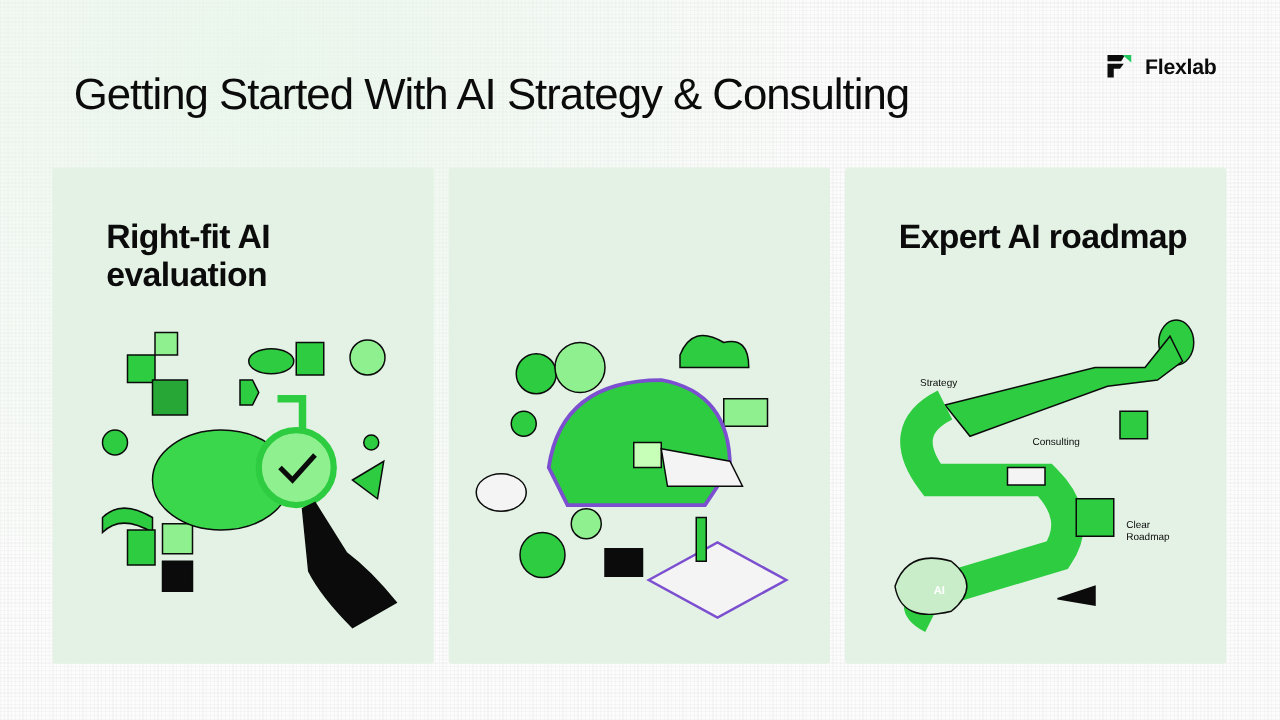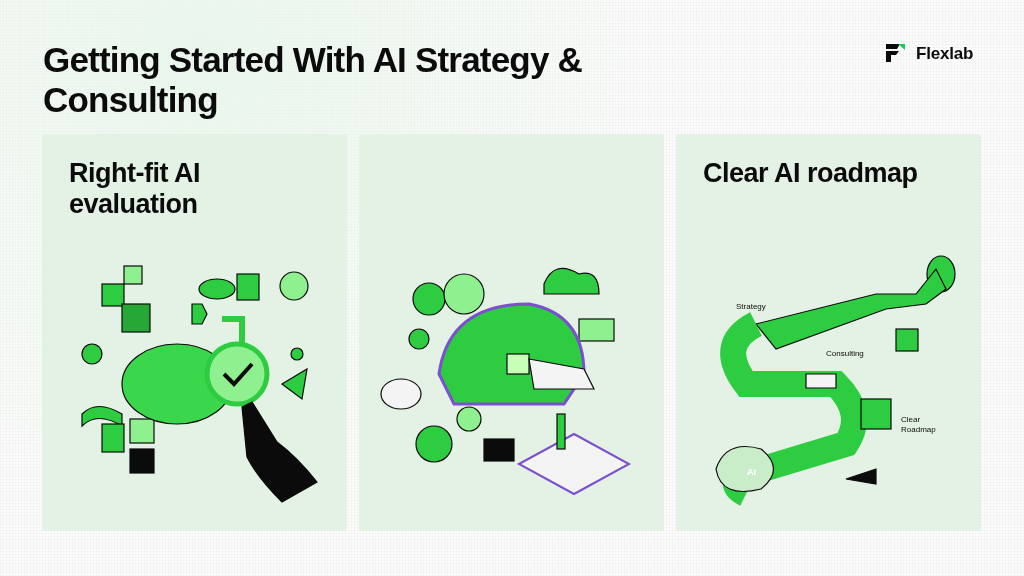--- a/index.html
+++ b/index.html
@@ -3,25 +3,25 @@
 <meta charset="utf-8">
 <style>
   html,body{margin:0;padding:0;}
   body{width:1024px;height:576px;overflow:hidden;position:relative;
     background:#fbfcfb;
     background-image:
       radial-gradient(circle at 20% 10%, rgba(230,245,232,0.8), rgba(255,255,255,0) 45%),
       repeating-linear-gradient(0deg, rgba(0,0,0,0.025) 0 1px, transparent 1px 3px),
       repeating-linear-gradient(90deg, rgba(0,0,0,0.025) 0 1px, transparent 1px 3px);
     font-family:"Liberation Sans", sans-serif;color:#0b0b0b;}
-  .title{position:absolute;left:43px;top:40px;width:680px;font-size:35px;line-height:40px;font-weight:700;letter-spacing:-0.8px;margin:0;}
+  .title{position:absolute;left:43px;top:40px;width:680px;font-size:35px;line-height:40px;font-weight:400;letter-spacing:-0.8px;margin:16px;}
   .logo{position:absolute;left:884px;top:42px;display:flex;align-items:flex-end;gap:8px;}
   .logo-text{font-size:17px;font-weight:700;letter-spacing:-0.2px;}
   .card{position:absolute;top:134px;width:305px;height:397px;background:#e3f2e4;border-radius:3px;overflow:hidden;}
-  .card h2{position:absolute;left:27px;top:24px;margin:0;font-size:27px;line-height:31px;font-weight:700;letter-spacing:-0.5px;width:260px;}
+  .card h2{position:absolute;left:27px;top:24px;margin:16px;font-size:27px;line-height:31px;font-weight:700;letter-spacing:-0.5px;width:260px;}
   .illus{position:absolute;left:20px;top:110px;width:265px;height:270px;}
 </style>
 </head>
 <body>
 
 <h1 class="title">Getting Started With AI Strategy &amp; Consulting</h1>
 
 <div class="logo">
   <svg width="24" height="22" viewBox="0 0 24 22">
     <path d="M2 2h14l-3 5H2z" fill="#0b0b0b"></path>
@@ -73,21 +73,21 @@
       <circle cx="55" cy="200" r="18" fill="#2ecc40"></circle>
       <circle cx="90" cy="175" r="12" fill="#8ff08f"></circle>
       <rect x="105" y="195" width="30" height="22" fill="#0b0b0b"></rect>
       <path d="M140 220 l55-30 l55 30 l-55 30z" fill="#f4f4f4" stroke="#7b4fd0" stroke-width="2"></path>
       <rect x="178" y="170" width="8" height="35" fill="#2ecc40"></rect>
     </g>
   </svg>
 </div>
 
 <div class="card" style="left:676px">
-  <h2>Clear AI roadmap</h2>
+  <h2>Expert AI roadmap</h2>
   <svg class="illus" viewBox="0 0 265 270">
     <g stroke="#0b0b0b" stroke-width="1.2">
       <ellipse cx="245" cy="30" rx="14" ry="18" fill="#2ecc40"></ellipse>
       <path d="M60 80 l120-30 l40 0 l20-25 l10 20 l-20 15 l-40 5 l-110 40z" fill="#2ecc40"></path>
       <path d="M60 80 q-40 20-10 60 l90 0 q30 30 10 60 l-100 30 q-20 10 0 20" fill="none" stroke="#2ecc40" stroke-width="26"></path>
       <rect x="200" y="85" width="22" height="22" fill="#2ecc40"></rect>
       <rect x="165" y="155" width="30" height="30" fill="#2ecc40"></rect>
       <path d="M110 130 l30 0 l0 14 l-30 0z" fill="#f4f4f4"></path>
       <rect x="45" y="215" width="24" height="24" fill="#2ecc40"></rect>
       <path d="M20 225 q10-30 45-20 q25 20 0 40 q-40 10-45-20z" fill="#c9ecc9"></path>

